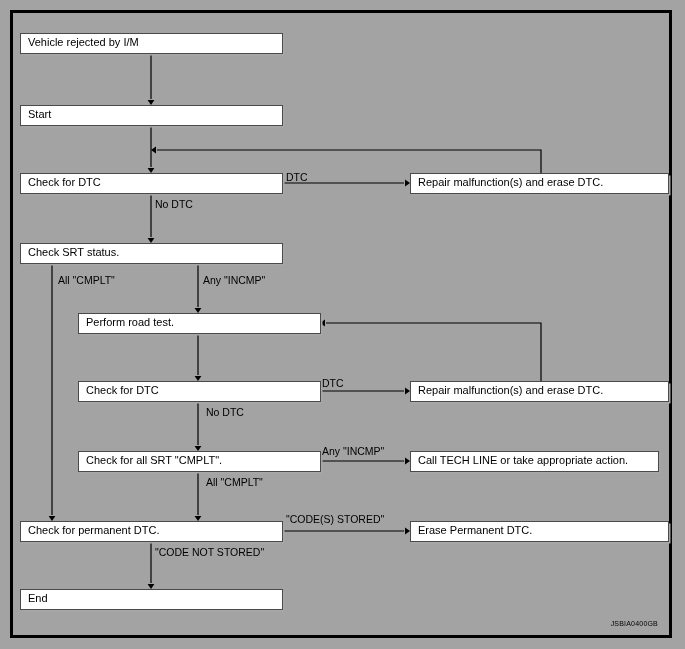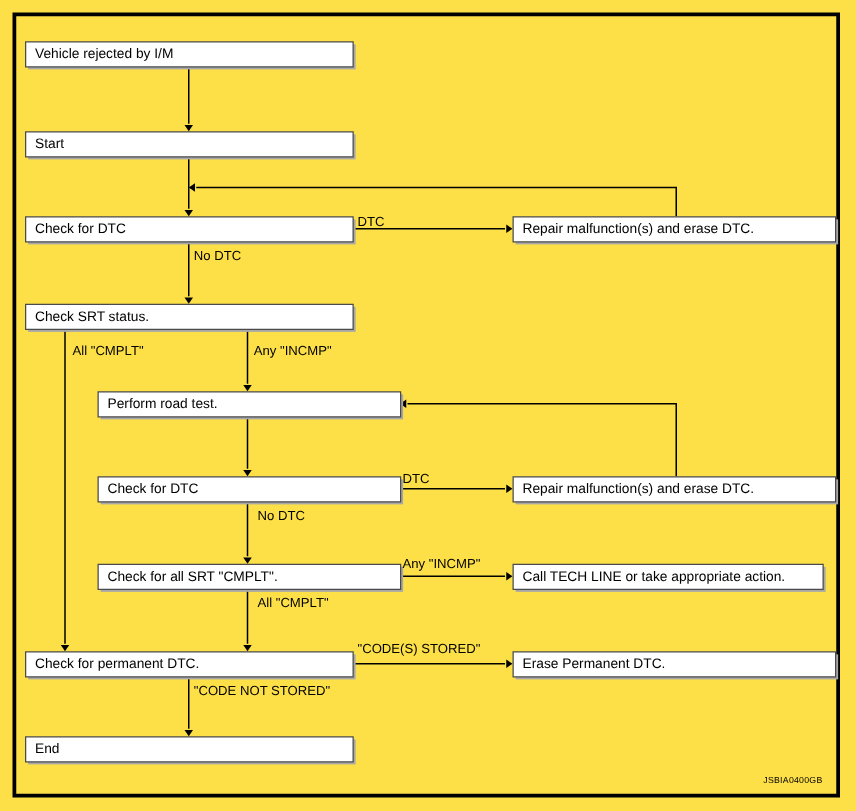--- a/index.html
+++ b/index.html
@@ -4,21 +4,21 @@
 <style>
   html, body {
     margin: 0;
     padding: 0;
     background: #ffffff;
   }
   #page {
     position: relative;
     width: 685px;
     height: 649px;
-    background: #fde047;
+    background: #a3a3a3;
     font-family: "Liberation Sans", sans-serif;
     overflow: hidden;
   }
   #flow-svg {
     position: absolute;
     left: 0;
     top: 0;
     width: 685px;
     height: 649px;
   }

